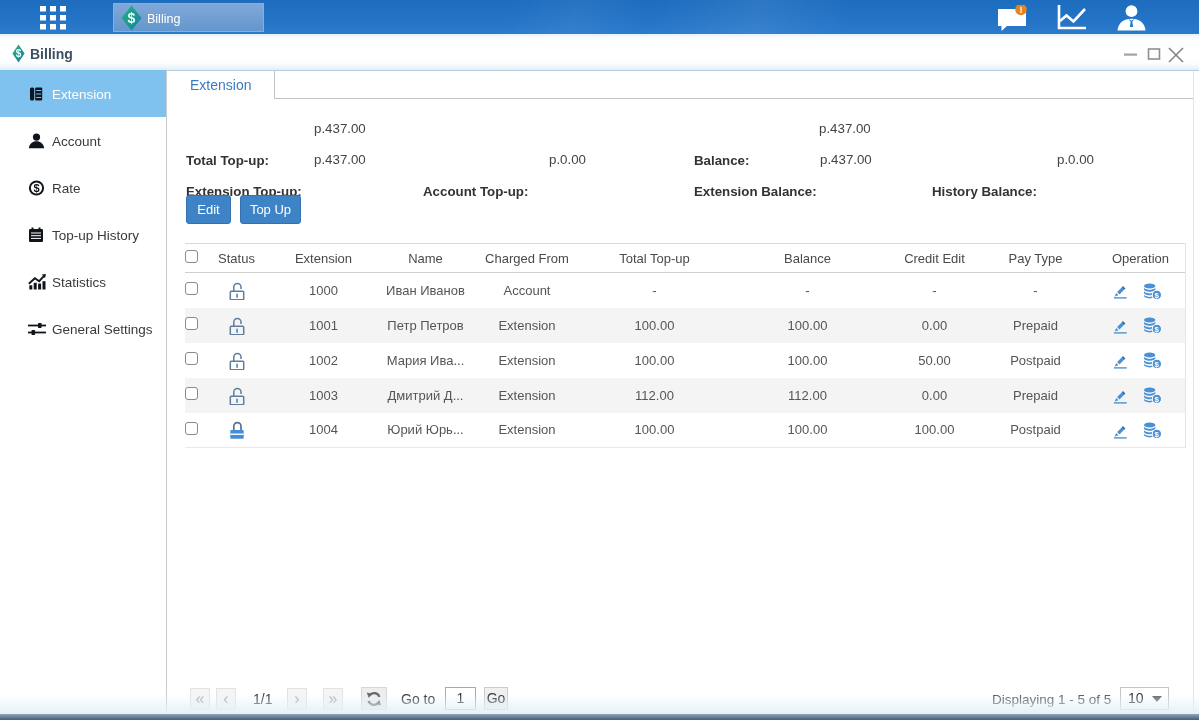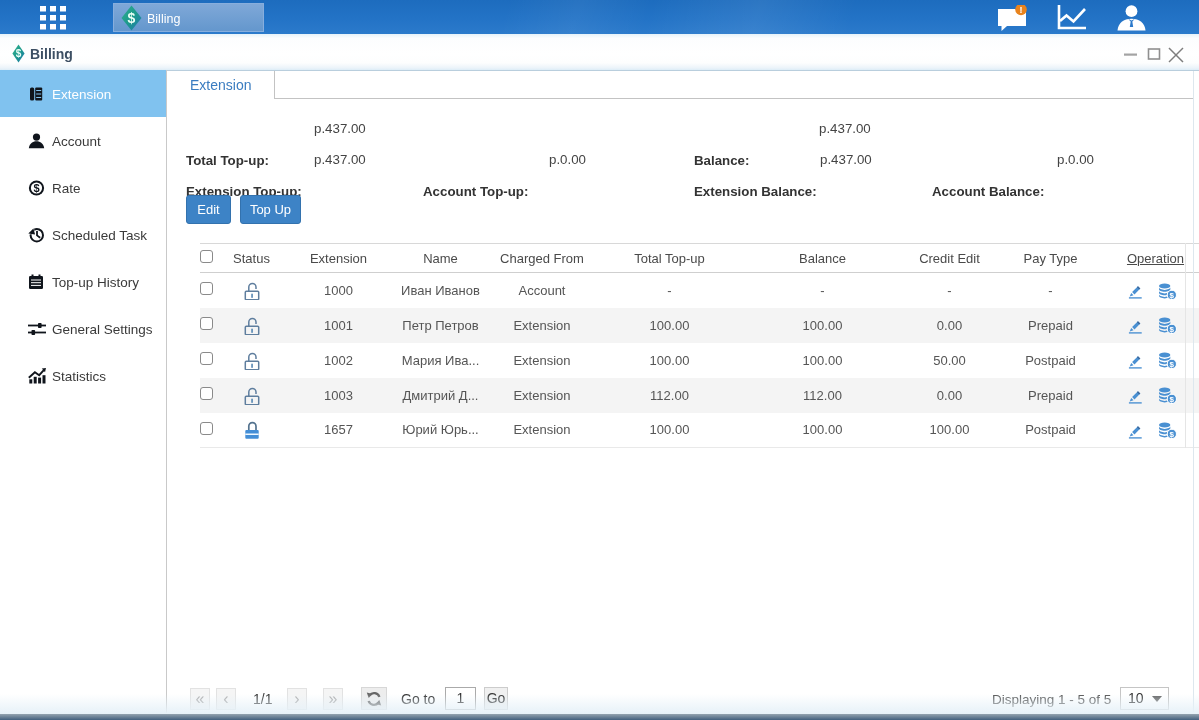--- a/index.html
+++ b/index.html
@@ -43,21 +43,21 @@
 
 
 .lab { position:absolute; font-size:13.3px; font-weight:bold; color:#333; white-space:nowrap;margin-top:32px; }
 .val { position:absolute; font-size:13.3px; color:#444; white-space:nowrap; }
 
 
 .btn { position:absolute; height:29px; background:#3d83c6; border:1px solid #3372ae; border-radius:3px;
   color:#fff; font-size:13px; text-align:center; line-height:27px; }
 
 
-#tbl { position:absolute; left:32px; top:172px; width:1000px; border-collapse:collapse; table-layout:fixed;
+#tbl { position:absolute; left:17px; top:172px; width:1000px; border-collapse:collapse; table-layout:fixed;
   font-size:13px; color:#555; }
 #tbl th { height:29px; font-weight:normal; color:#4a4a4a; border-bottom:1px solid #cfcfcf; text-align:center; }
 #tbl thead { border-top:1px solid #d8d8d8; }
 #tbl td { height:35px; text-align:center; }
 #tbl tr.alt { background:#f4f4f4; }
 #tbl tbody tr:last-child { border-bottom:1px solid #e9e9e9; }
 .cb { display:inline-block; width:13px; height:13px; border:1.5px solid #8a8a8a; border-radius:3px; background:#fff; }
 td .cb { margin-top:0; }
 .cbcell { text-align:left !important; }
 
@@ -180,83 +180,74 @@
   </div>
   <div class="sitem">
     <svg width="17" height="17" viewBox="0 0 17 17">
       <circle cx="8.5" cy="8.5" r="7.6" fill="#10151c"></circle>
       <circle cx="8.5" cy="8.5" r="5.6" fill="#fff"></circle>
       <text x="8.5" y="12.6" font-size="11" font-weight="bold" fill="#10151c" text-anchor="middle" font-family="Liberation Sans">$</text>
     </svg>
     <span class="txt">Rate</span>
   </div>
   <div class="sitem">
-    <svg width="17" height="17" viewBox="0 0 17 17">
-      <circle cx="8.8" cy="8.7" r="6.2" fill="none" stroke="#10151c" stroke-width="2"></circle>
-      <rect x="0" y="1.8" width="6.2" height="6" fill="#fff"></rect>
-      <path d="M0.3 7.1 L7.1 7.9 L5.4 1.9 Z" fill="#10151c"></path>
-      <path d="M9 4.4 V8.9 L12.2 11.3" stroke="#10151c" stroke-width="1.8" fill="none"></path>
-    </svg>
-    <span class="txt">Scheduled Task</span>
-  </div>
-  <div class="sitem">
     <svg width="16" height="16" viewBox="0 0 16 16">
       <rect x="1" y="2" width="14" height="13" rx="1.2" fill="#10151c"></rect>
       <rect x="3.5" y="0.5" width="2" height="3.5" fill="#10151c"></rect>
       <rect x="10.5" y="0.5" width="2" height="3.5" fill="#10151c"></rect>
       <g stroke="#fff" stroke-width="1">
           <line x1="3" y1="6" x2="13" y2="6"></line>
           <line x1="3" y1="8.7" x2="13" y2="8.7"></line>
           <line x1="3" y1="11.4" x2="13" y2="11.4"></line>
         </g>
     </svg>
     <span class="txt">Top-up History</span>
   </div>
   <div class="sitem">
+    <svg width="18" height="16" viewBox="0 0 18 16">
+      <rect x="1.3" y="11.3" width="3" height="4.2" fill="#10151c"></rect>
+      <rect x="5.7" y="8.8" width="3" height="6.7" fill="#10151c"></rect>
+      <rect x="10.1" y="9.6" width="3" height="5.9" fill="#10151c"></rect>
+      <rect x="14.5" y="7.2" width="3" height="8.3" fill="#10151c"></rect>
+      <path d="M0.8 9.8 L6.9 4.3 L11.2 7.2 L15.8 2.2" stroke="#10151c" stroke-width="1.9" fill="none"></path>
+      <path d="M13.8 0.4 L18 0 L17 4.2 Z" fill="#10151c"></path>
+    </svg>
+    <span class="txt">Statistics</span>
+  </div>
+  <div class="sitem">
     <svg width="18" height="14" viewBox="0 0 18 14">
       <g stroke="#10151c" stroke-width="1.8">
           <line x1="0" y1="3.5" x2="18" y2="3.5"></line>
           <line x1="0" y1="10.5" x2="18" y2="10.5"></line>
         </g>
       <rect x="10" y="1" width="3.6" height="5" rx="0.8" fill="#10151c"></rect>
       <rect x="3.5" y="8" width="3.6" height="5" rx="0.8" fill="#10151c"></rect>
     </svg>
     <span class="txt">General Settings</span>
   </div>
-  <div class="sitem">
-    <svg width="18" height="16" viewBox="0 0 18 16">
-      <rect x="1.3" y="11.3" width="3" height="4.2" fill="#10151c"></rect>
-      <rect x="5.7" y="8.8" width="3" height="6.7" fill="#10151c"></rect>
-      <rect x="10.1" y="9.6" width="3" height="5.9" fill="#10151c"></rect>
-      <rect x="14.5" y="7.2" width="3" height="8.3" fill="#10151c"></rect>
-      <path d="M0.8 9.8 L6.9 4.3 L11.2 7.2 L15.8 2.2" stroke="#10151c" stroke-width="1.9" fill="none"></path>
-      <path d="M13.8 0.4 L18 0 L17 4.2 Z" fill="#10151c"></path>
-    </svg>
-    <span class="txt">Statistics</span>
-  </div>
 </div>
 
 <div id="content">
   <div id="tabline"></div>
   <div id="tabbox">
       <span>Extension</span>
     </div>
 
   <div class="lab" style="left:18px;top:50px;">Total Top-up:</div>
   <div class="val" style="left:146px;top:50px;">р.437.00</div>
   <div class="lab" style="left:526px;top:50px;">Balance:</div>
   <div class="val" style="left:651px;top:50px;">р.437.00</div>
 
   <div class="lab" style="left:18px;top:81px;">Extension Top-up:</div>
   <div class="val" style="left:146px;top:81px;">р.437.00</div>
   <div class="lab" style="left:255px;top:81px;">Account Top-up:</div>
   <div class="val" style="left:381px;top:81px;">р.0.00</div>
   <div class="lab" style="left:526px;top:81px;">Extension Balance:</div>
   <div class="val" style="left:652px;top:81px;">р.437.00</div>
-  <div class="lab" style="left:764px;top:81px;">Account Balance:</div>
+  <div class="lab" style="left:764px;top:81px;">History Balance:</div>
   <div class="val" style="left:889px;top:81px;">р.0.00</div>
 
   <div class="btn" style="left:18px;top:124px;width:45px;">Edit</div>
   <div class="btn" style="left:72px;top:124px;width:61px;">Top Up</div>
 
   <table id="tbl">
     <colgroup>
       <col style="width:26px">
         <col style="width:51px">
         <col style="width:123px">
@@ -272,21 +263,21 @@
       <tr>
         <th class="cbcell"><span class="cb"></span></th>
         <th>Status</th>
           <th>Extension</th>
           <th>Name</th>
           <th>Charged From</th>
           <th>Total Top-up</th>
         <th>Balance</th>
           <th>Credit Edit</th>
           <th>Pay Type</th>
-          <th style="text-decoration:underline;">Operation</th>
+          <th style="">Operation</th>
       </tr>
     </thead>
     <tbody>
       <tr>
         <td class="cbcell"><span class="cb"></span></td>
         <td>
             <svg width="16" height="19" viewBox="0 0 16 19" style="display:block;margin:0 auto;">
               <path d="M4.8 10.3 V6 a3.6 3.6 0 0 1 7.2 0 V7.9" fill="none" stroke="#5f7e9e" stroke-width="1.5"></path>
               <rect x="1.3" y="10.3" width="13.4" height="8.4" rx="1" fill="none" stroke="#5f7e9e" stroke-width="1.5"></rect>
               <rect x="7.3" y="12.7" width="1.5" height="4.1" fill="#4b7fae"></rect>
@@ -433,21 +424,21 @@
       </tr>
       <tr>
         <td class="cbcell"><span class="cb"></span></td>
         <td>
             <svg width="16" height="19" viewBox="0 0 16 19" style="display:block;margin:0 auto;">
               <path d="M4.8 10.5 V6.2 a3.6 3.6 0 0 1 7.2 0 V10.5" fill="none" stroke="#54738f" stroke-width="1.7"></path>
               <rect x="1.3" y="9.9" width="13.4" height="8.8" rx="1" fill="#448ed6"></rect>
               <rect x="1.3" y="13.5" width="13.4" height="1.5" fill="#eef8ff"></rect>
             </svg>
           </td>
-          <td>1657</td>
+          <td>1004</td>
           <td>Юрий Юрь...</td>
           <td>Extension</td>
           <td>100.00</td>
           <td>100.00</td>
           <td>100.00</td>
           <td>Postpaid</td>
         <td><span style="display:inline-flex;align-items:center;gap:14px;position:relative;left:-4px;top:2px;">
               <svg width="17" height="16" viewBox="0 0 18 17">
                 <g fill="#4a90d2">
                   <path d="M5.4 9.6 L11.6 3.4 L14.1 5.9 L7.9 12.1 Z"></path>

